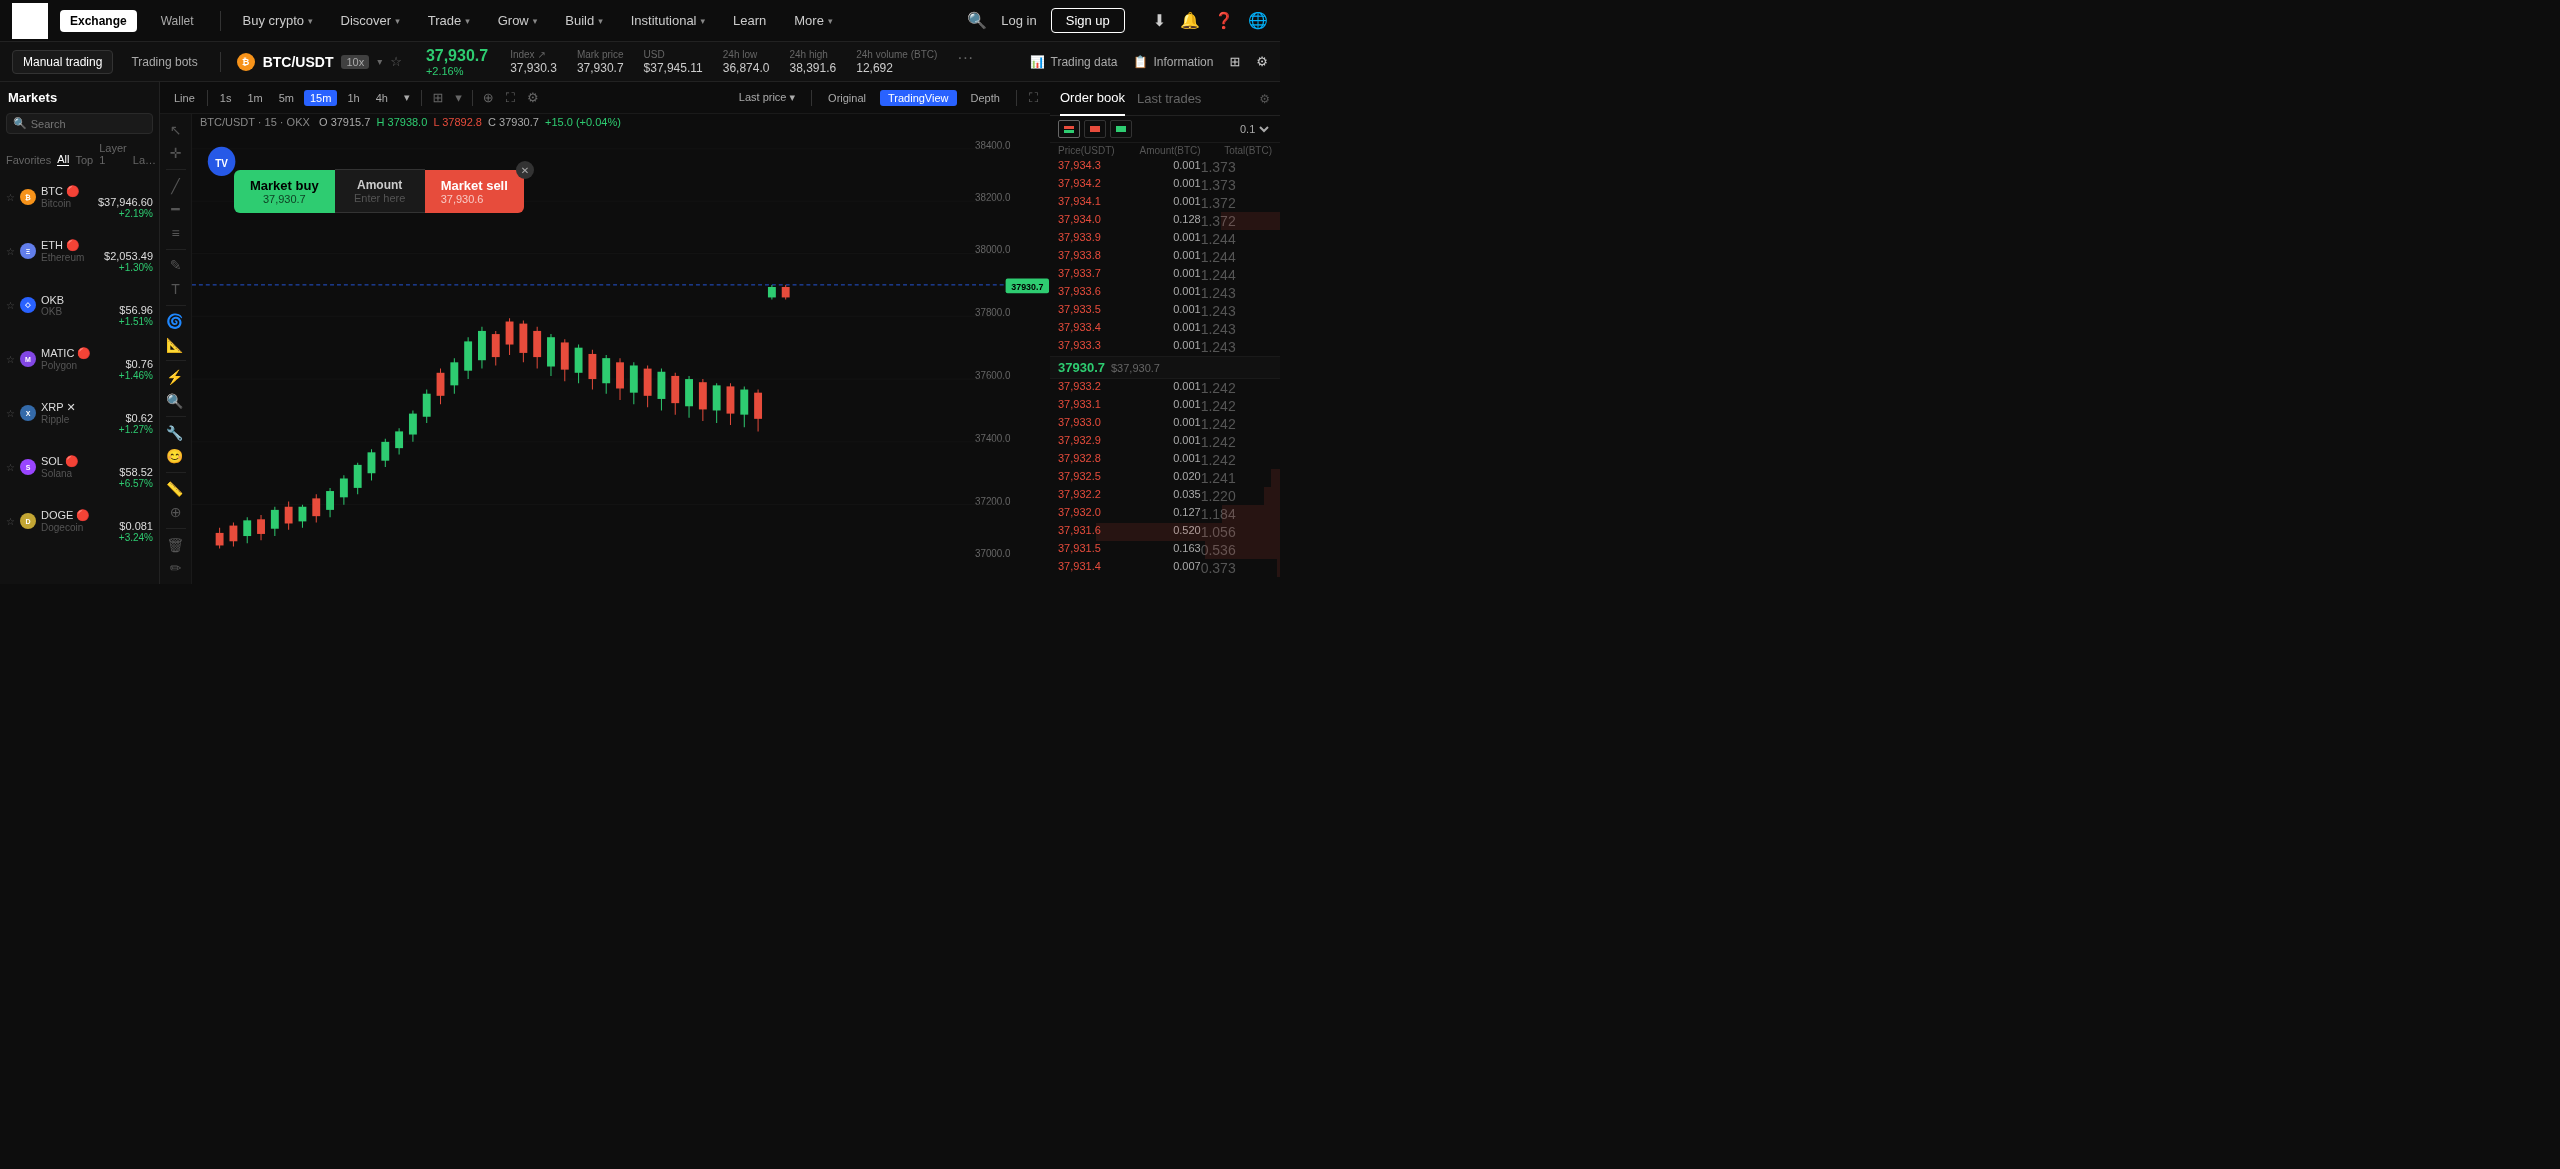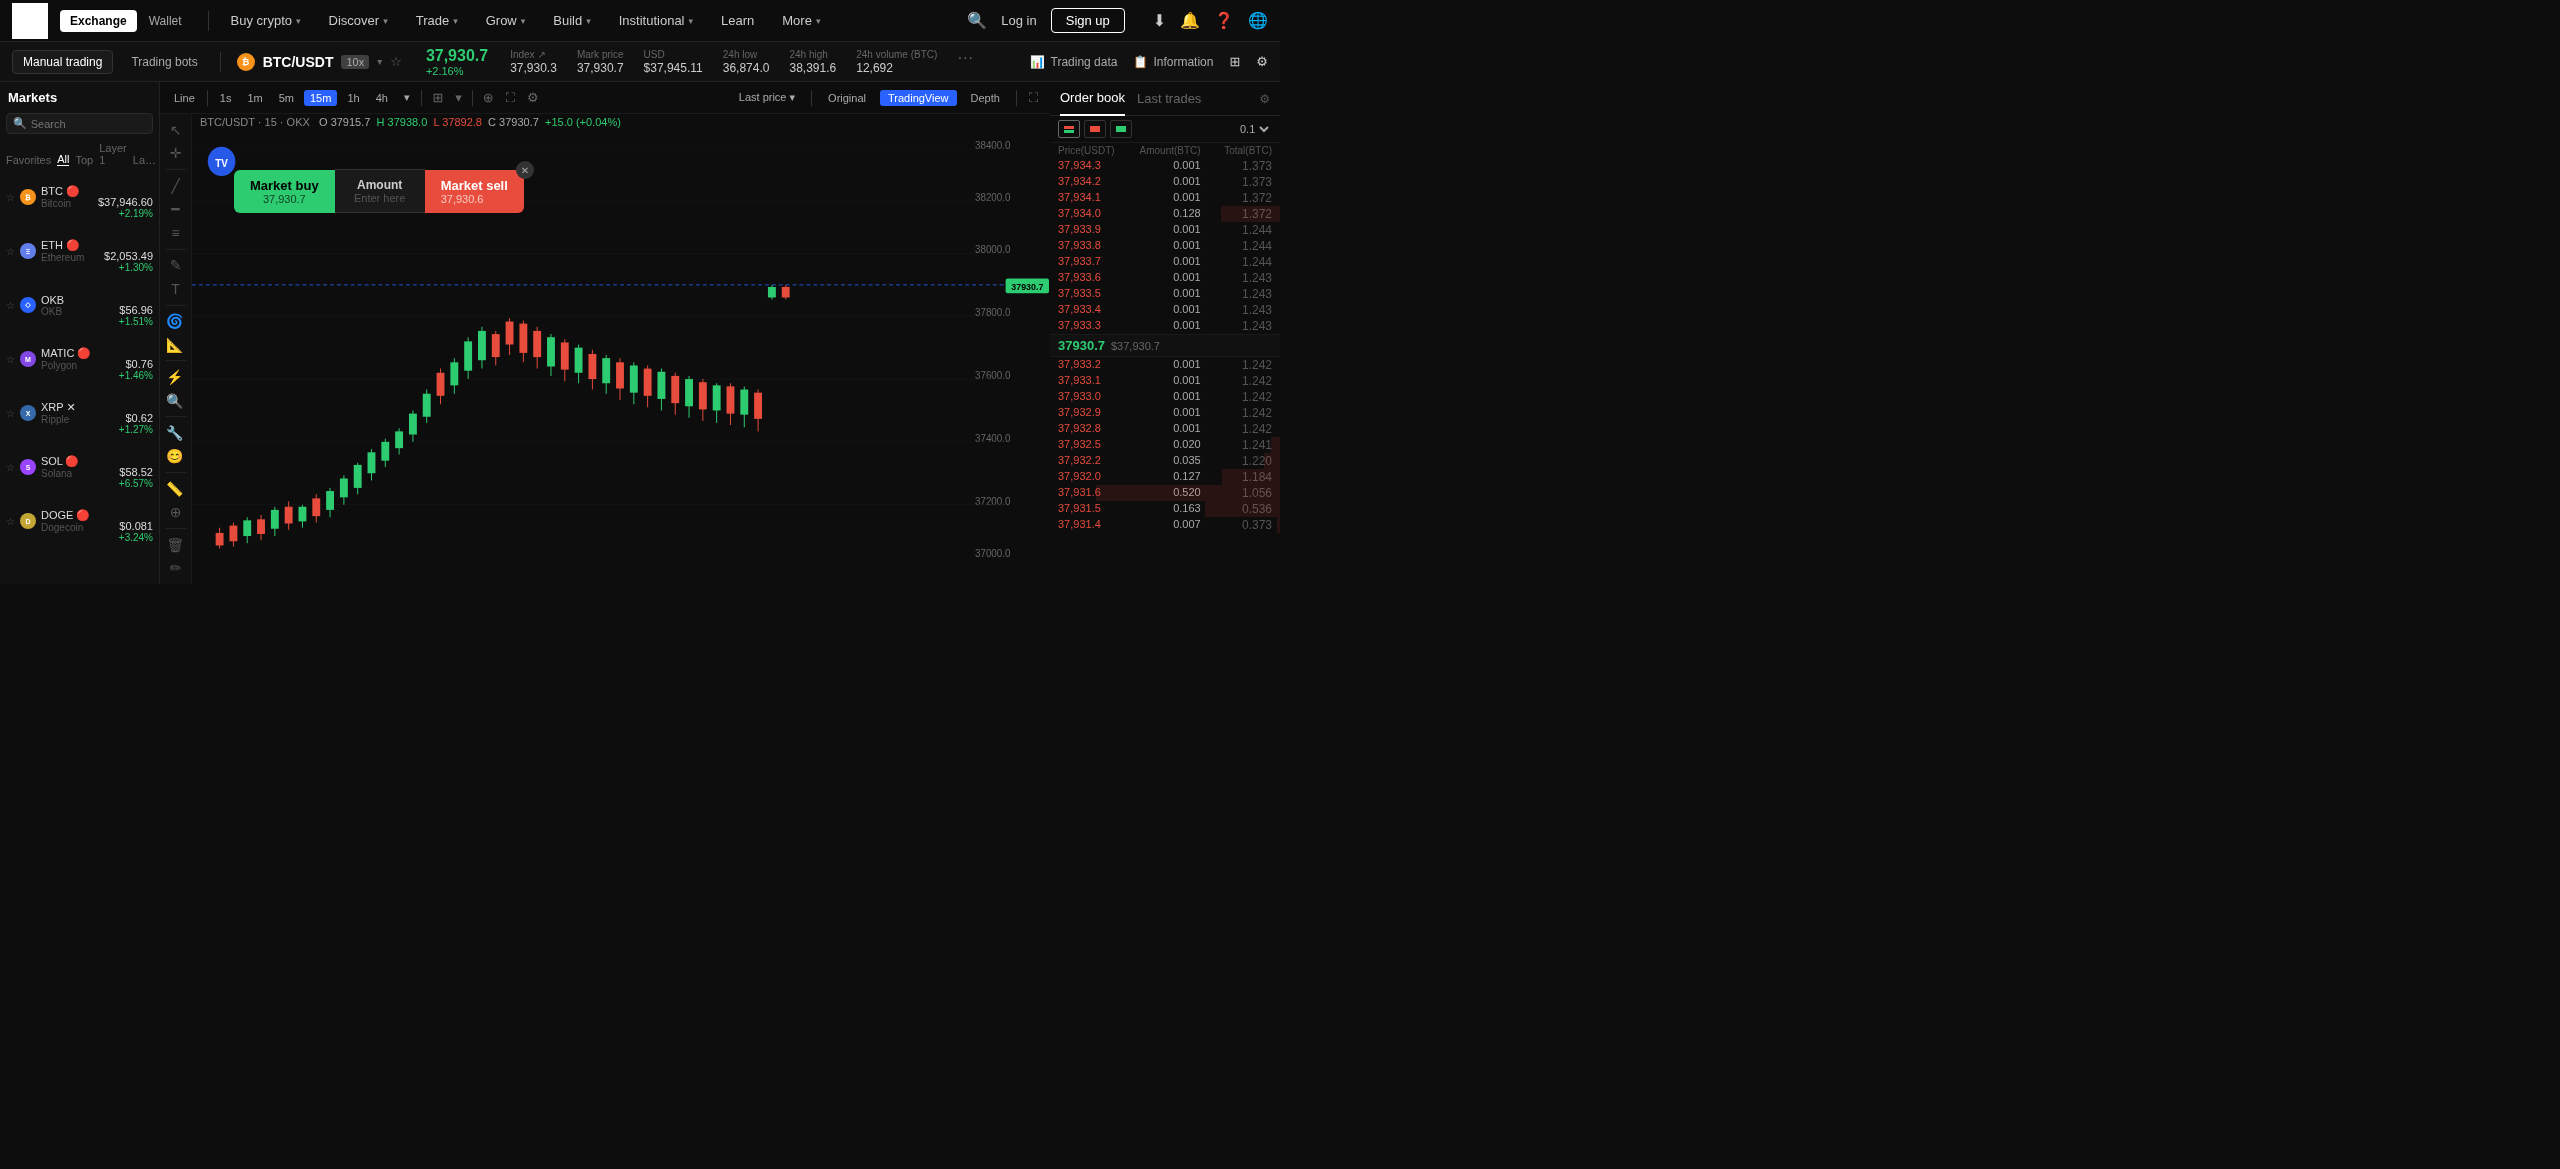--- a/index.html
+++ b/index.html
@@ -2,21 +2,21 @@
 <html><head>
   <meta charset="utf-8">
   <style>
     * { margin: 0; padding: 0; box-sizing: border-box; }
     body { background: #0d0d0d; color: #e0e0e0; font-family: -apple-system, BlinkMacSystemFont, 'Segoe UI', sans-serif; font-size: 12px; overflow: hidden; width: 1280px; height: 584px; transform: scale(1); transform-origin: top left; }
     
     
     .top-nav { display: flex; align-items: center; height: 42px; background: #0d0d0d; border-bottom: 1px solid #222; padding: 0 12px; gap: 0; }
     .logo { width: 36px; height: 36px; margin-right: 12px; }
     .logo svg rect { fill: white; }
-    .nav-tabs { display: flex; gap: 2px; margin-right: 8px; }
+    .nav-tabs { display: flex; gap: 14px; margin-right: 8px; }
     .nav-tab { padding: 4px 10px; border-radius: 4px; font-size: 12px; cursor: pointer; color: #aaa; }
     .nav-tab.active { background: #fff; color: #000; font-weight: 600; }
     .nav-divider { width: 1px; height: 20px; background: #333; margin: 0 8px; }
     .nav-items { display: flex; gap: 0; }
     .nav-item { padding: 0 14px; height: 42px; display: flex; align-items: center; gap: 4px; cursor: pointer; color: #ccc; font-size: 13px; }
     .chevron { font-size: 9px; color: #888; }
     .nav-right { margin-left: auto; display: flex; align-items: center; gap: 14px; }
     .nav-icon-btn { cursor: pointer; color: #ccc; font-size: 16px; }
     .btn-login { color: #ccc; font-size: 13px; cursor: pointer; }
     .btn-signup { background: transparent; border: 1.5px solid #fff; color: #fff; padding: 4px 14px; border-radius: 4px; font-size: 13px; cursor: pointer; }
@@ -102,21 +102,21 @@
     .ob-view-btn.active { border-color: #666; }
     .ob-size-select { margin-left: auto; font-size: 11px; color: #aaa; background: transparent; border: none; outline: none; cursor: pointer; }
     .ob-cols { display: flex; padding: 2px 8px; }
     .ob-col { flex: 1; font-size: 10px; color: #555; }
     .ob-col:last-child { text-align: right; }
     .ob-col:nth-child(2) { text-align: center; }
     .ob-rows { flex: 1; overflow-y: auto; }
     .ob-row { display: flex; padding: 1px 8px; position: relative; cursor: pointer; }
     .ob-price { flex: 1; font-size: 11px; }
     .ob-amount { flex: 1; text-align: right; font-size: 11px; color: #aaa; }
-    .ob-total { flex: 1; text-align: right; font-size: 12px; color: #555; }
+    .ob-total { flex: 1; text-align: left; font-size: 14px; color: #555; }
     .ob-row-bg { position: absolute; right: 0; top: 0; height: 100%; opacity: 0.12; }
     .ob-current { display: flex; align-items: center; padding: 3px 8px; background: #111; border-top: 1px solid #1a1a1a; border-bottom: 1px solid #1a1a1a; }
     .ob-current-price { font-size: 13px; font-weight: 600; color: #2ecc71; }
     .ob-current-usd { font-size: 11px; color: #666; margin-left: 6px; }
 
     
     .chart-svg { width: 100%; height: 100%; }
 
     
     .market-popup { position: absolute; top: 55px; left: 42px; display: flex; align-items: center; gap: 0; background: transparent; z-index: 10; }

